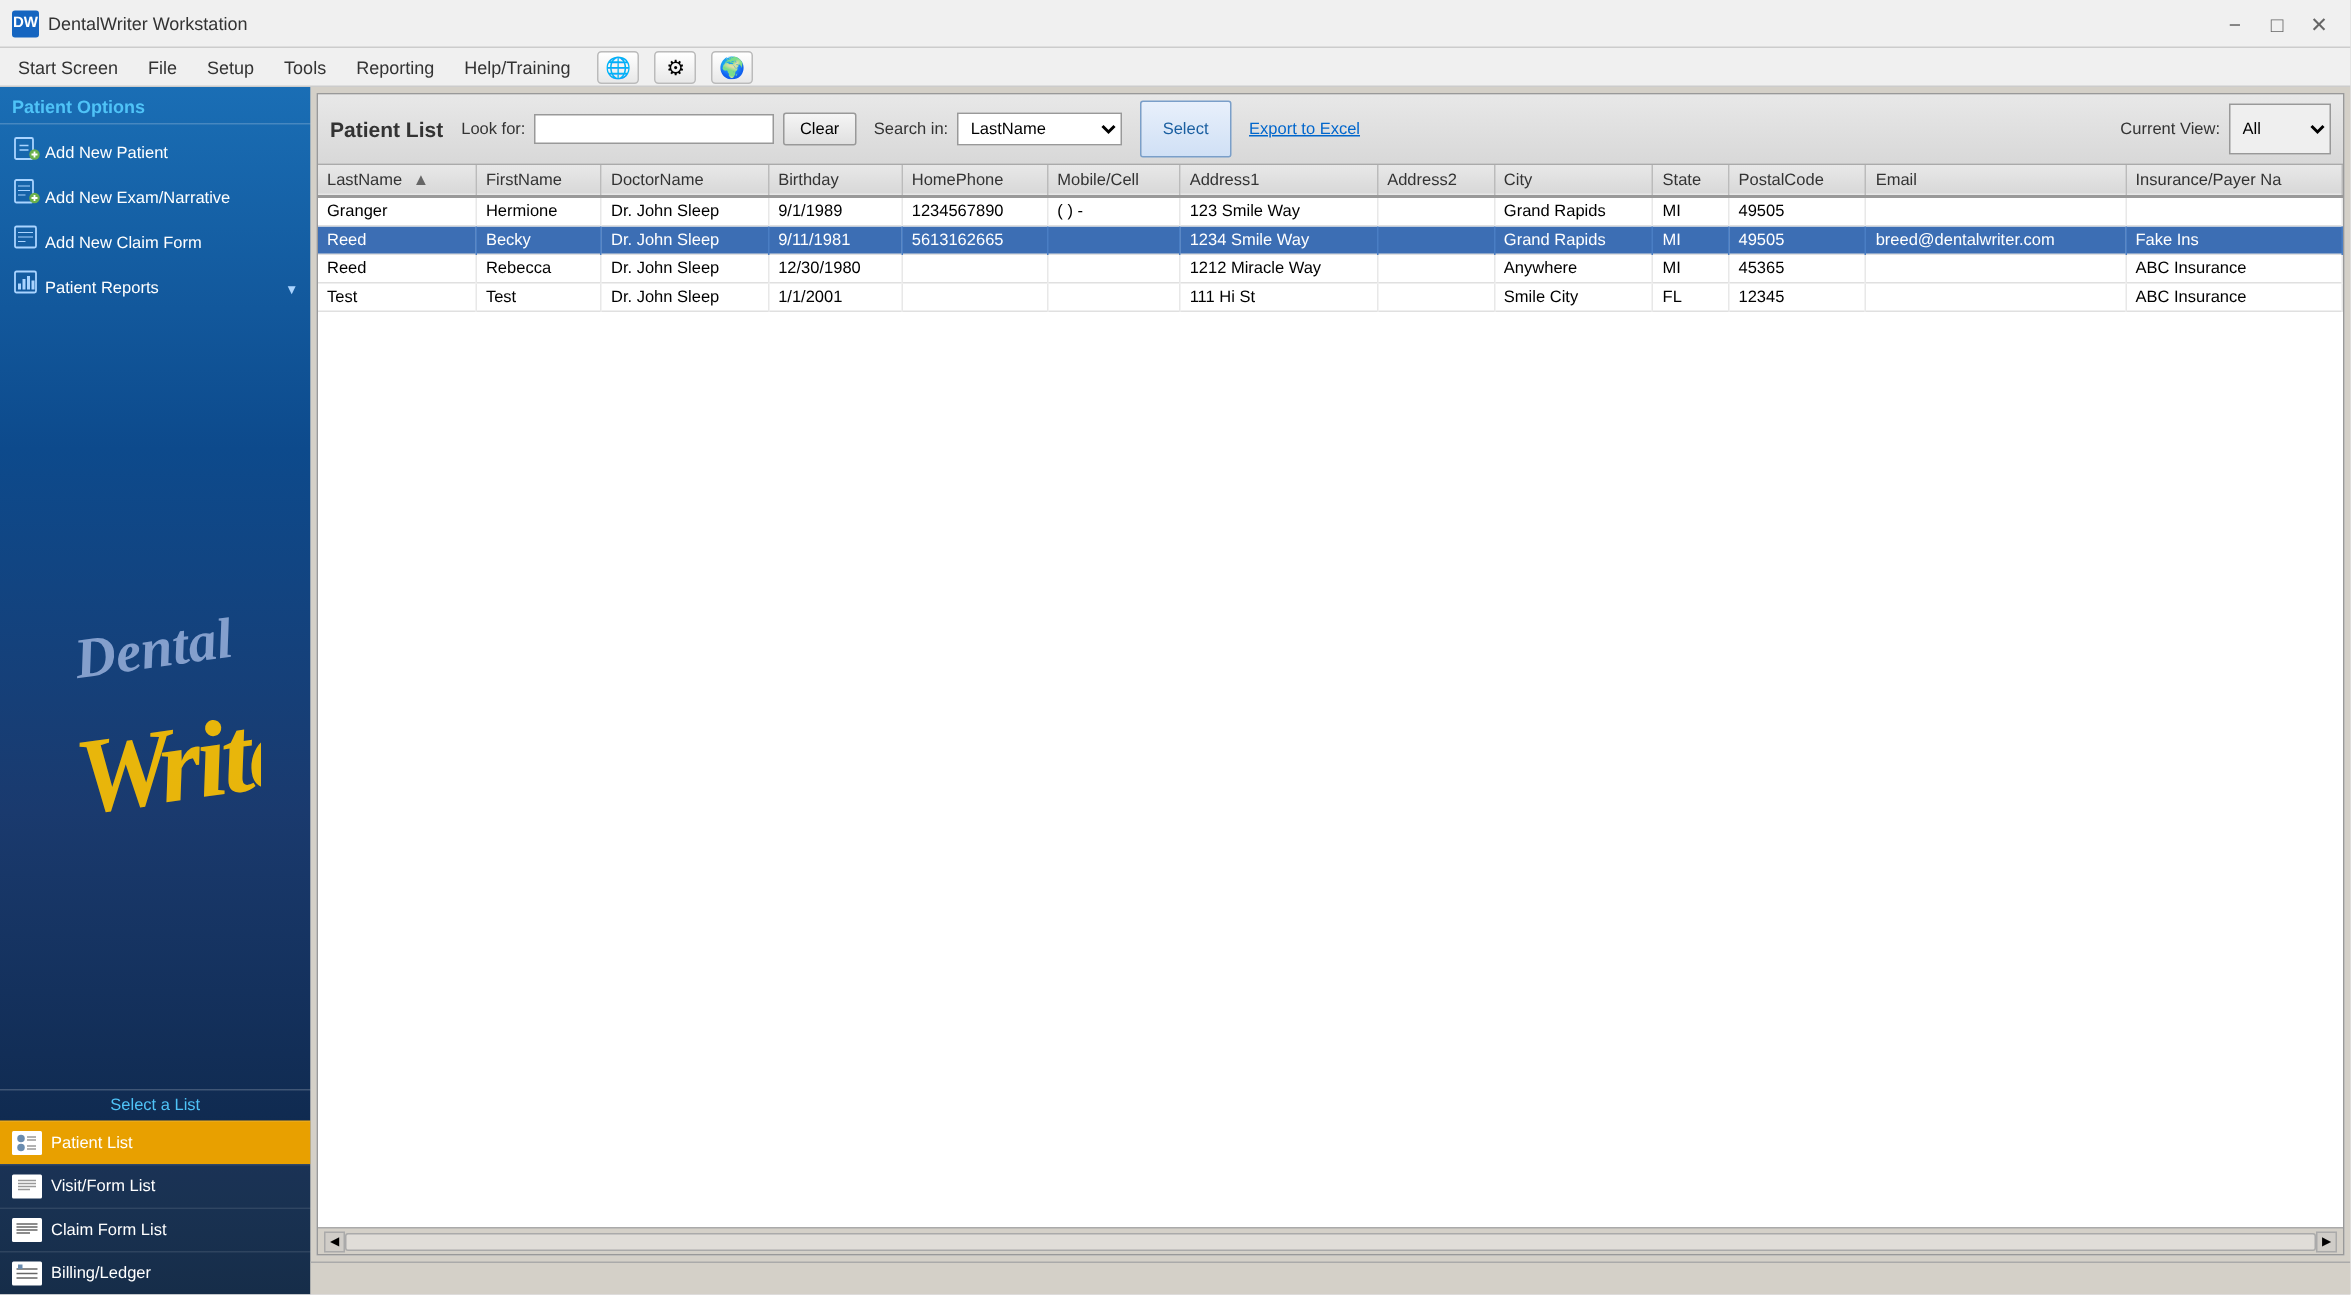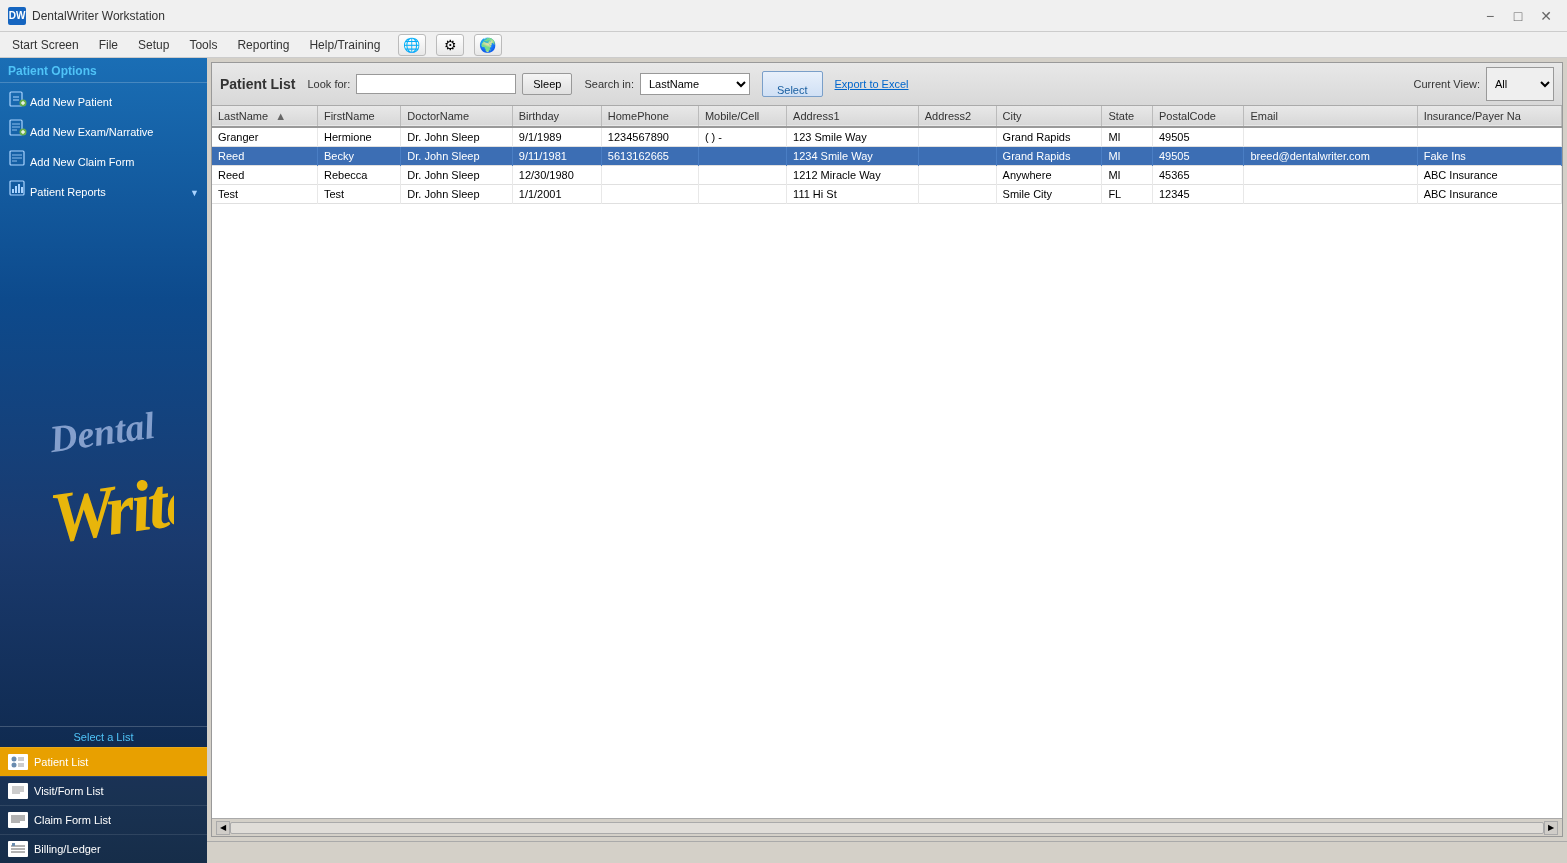--- a/index.html
+++ b/index.html
@@ -222,22 +222,22 @@
     }
     .search-in-select {
       height: 22px;
       border: 1px solid #999;
       background: #fff;
       font-size: 11px;
       padding: 0 4px;
       min-width: 110px;
     }
     .btn-select {
-      height: 14px;
-      padding: 12px 14px;
+      height: 38px;
+      padding: 0 14px;
       border: 1px solid #7a9fc9;
       background: linear-gradient(180deg, #e8f0fb 0%, #d0e0f5 100%);
       cursor: pointer;
       font-size: 11px;
       color: #1a5fa0;
       border-radius: 2px;
     }
     .export-link {
       font-size: 11px;
       color: #0066cc;
@@ -511,21 +511,21 @@
 
   <div id="content">
     <div id="patient-panel">
 
       <div id="panel-header">
         <span id="panel-title">Patient List</span>
 
         <div class="search-section">
           <span class="search-label">Look for:</span>
           <input type="text" class="search-input" value="" style="">
-          <button class="btn-clear">Sleep</button>
+          <button class="btn-clear">Clear</button>
         </div>
 
         <div class="search-section">
           <span class="search-in-label">Search in:</span>
           <select class="search-in-select">
             <option>LastName</option>
             <option>FirstName</option>
             <option>DoctorName</option>
             <option>Birthday</option>
             <option>HomePhone</option>

